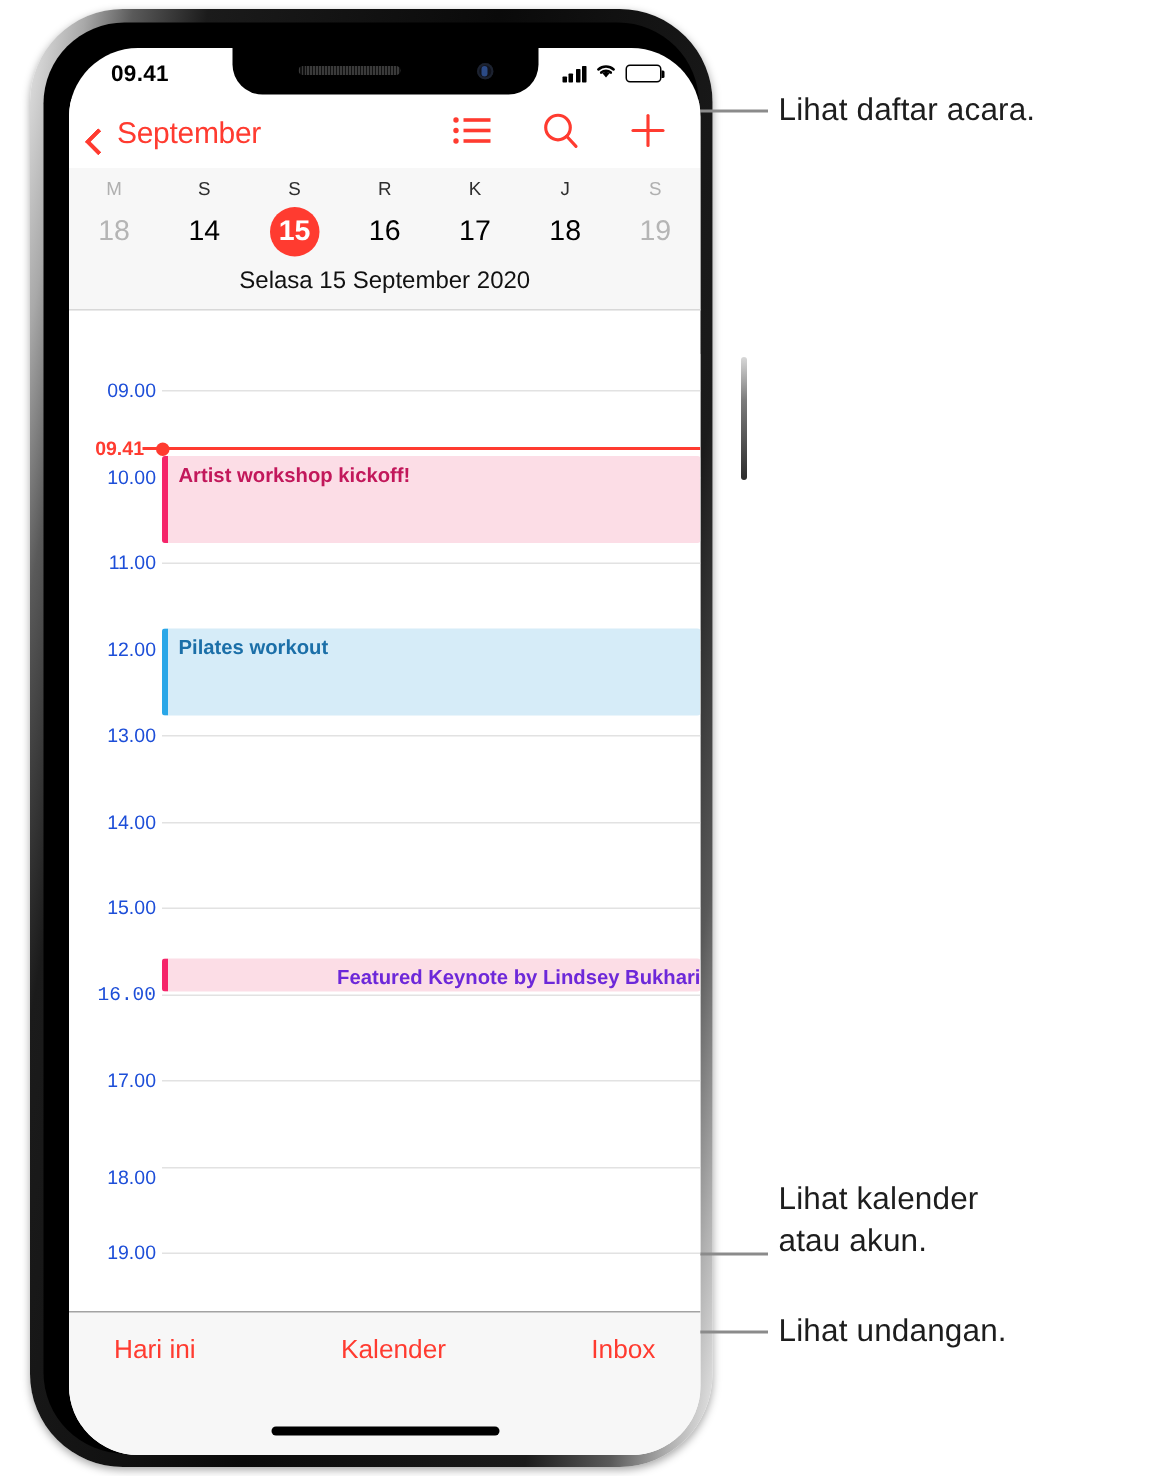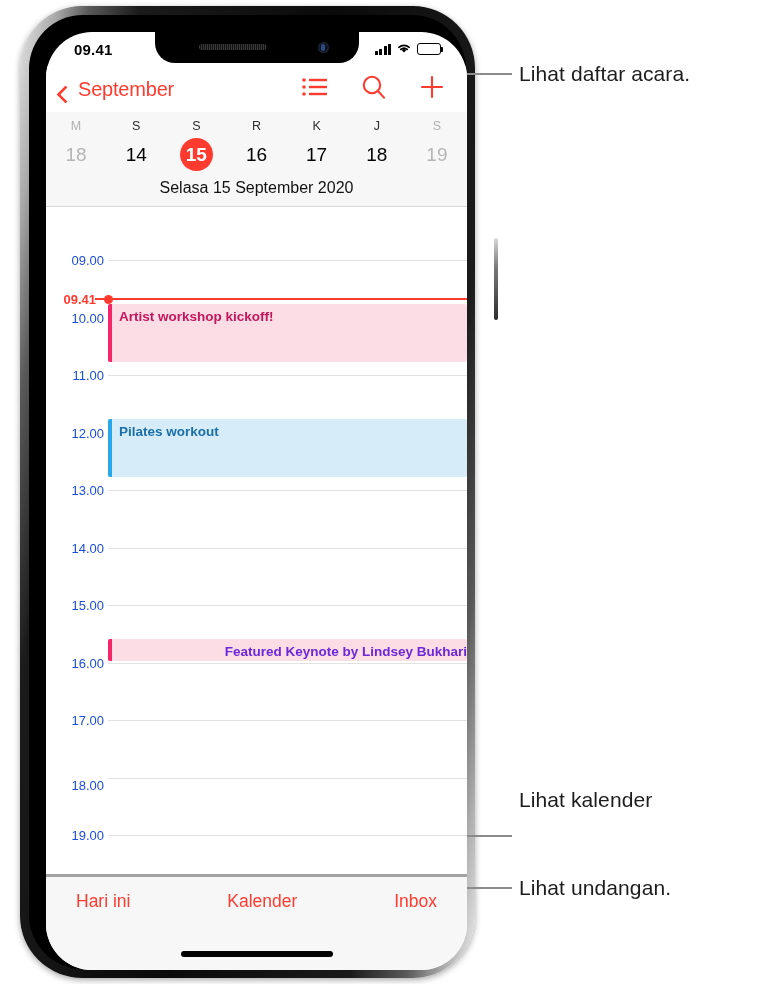--- a/index.html
+++ b/index.html
@@ -288,21 +288,21 @@
     transform: translateY(-50%);
   }
 
   
   #tab-bar {
     position: absolute;
     left: 0; bottom: 0;
     width: 100%;
     height: 96px;
     background: #f7f7f7;
-    border-top: 3px solid #a3a3a3;
+    border-top: 1px solid #a3a3a3;
     z-index: 12;
   }
   #tab-items {
     display: flex;
     align-items: center;
     justify-content: space-between;
     padding: 14px 30px 0 30px;
   }
   .tab-item {
     font-size: 17.5px;
@@ -446,21 +446,21 @@
           <div class="hour-label" style="top: 139px;">11.00</div>
           <div class="hour-line" style="top: 139px;"></div>
           <div class="hour-label" style="top: 196.5px;">12.00</div>
           <div class="hour-line" style="top: 196.5px;"></div>
           <div class="hour-label" style="top: 254px;">13.00</div>
           <div class="hour-line" style="top: 254px;"></div>
           <div class="hour-label" style="top: 311.5px;">14.00</div>
           <div class="hour-line" style="top: 311.5px;"></div>
           <div class="hour-label" style="top: 369px;">15.00</div>
           <div class="hour-line" style="top: 369px;"></div>
-          <div class="hour-label" style="top: 426.5px;">16.00</div>
+          <div class="hour-label" style="top: 426.5px; font-family: Liberation Mono, monospace;">16.00</div>
           <div class="hour-line" style="top: 426.5px;"></div>
           <div class="hour-label" style="top: 484px;">17.00</div>
           <div class="hour-line" style="top: 484px;"></div>
           <div class="hour-label" style="top: 549px; text-align: right;">18.00</div>
           <div class="hour-line" style="top: 541.5px;"></div>
           <div class="hour-label" style="top: 599px;">19.00</div>
           <div class="hour-line" style="top: 599px;"></div>
           <div class="event" style="top: 24px; height: 57.5px; background: rgb(252, 221, 230);">
             <div class="bar" style="background: rgb(245, 37, 106);"></div>
             <div class="title" style="color: rgb(194, 24, 91);">Artist workshop kickoff!</div>
@@ -495,16 +495,17 @@
 </div>
 
 <div class="leader v" style="left:305px; top:73px; height:23px;"></div>
 <div class="leader h" style="left:305px; top:73px; width:207px;"></div>
 <div class="callout-text" style="left:519px; top:60px; width:250px;">Lihat daftar acara.</div>
 
 <div class="leader v" style="left:247px; top:835px; height:33px;"></div>
 <div class="leader h" style="left:247px; top:835px; width:265px;"></div>
 <div class="callout-text" style="left:519px; top:786px; width:250px;">
   <div>Lihat kalender</div>
+  <div>atau akun.</div>
 </div>
 
 <div class="leader h" style="left:444px; top:887px; width:68px;"></div>
 <div class="callout-text" style="left:519px; top:874px; width:252px;">Lihat undangan.</div>
 
 </body></html>

